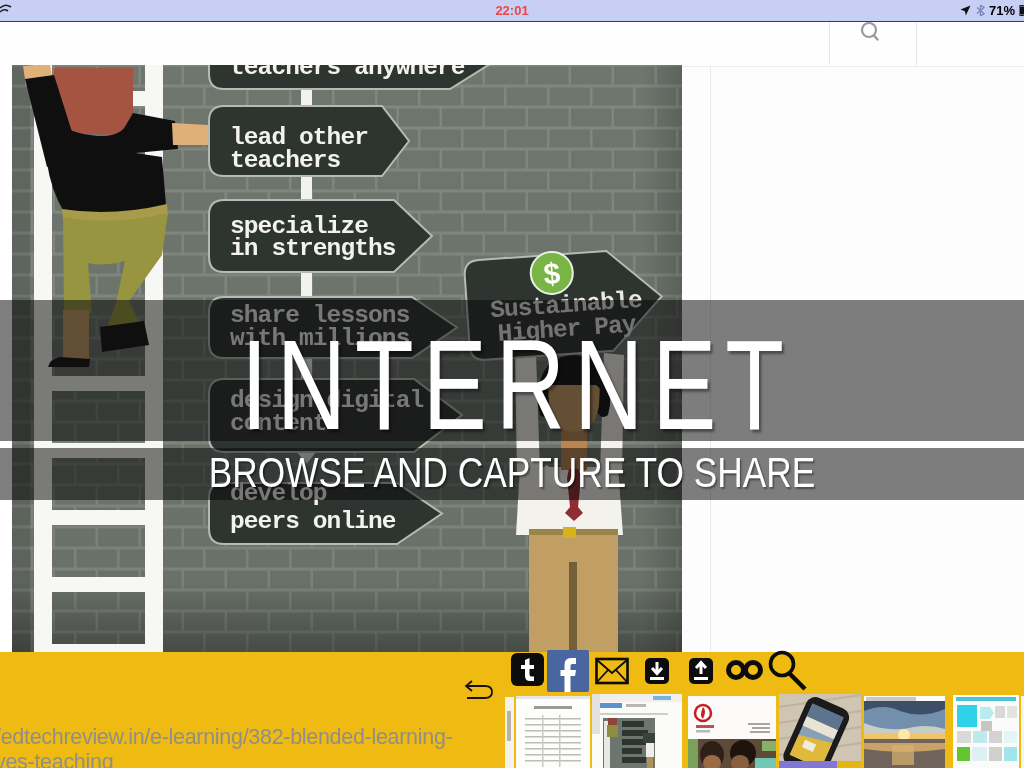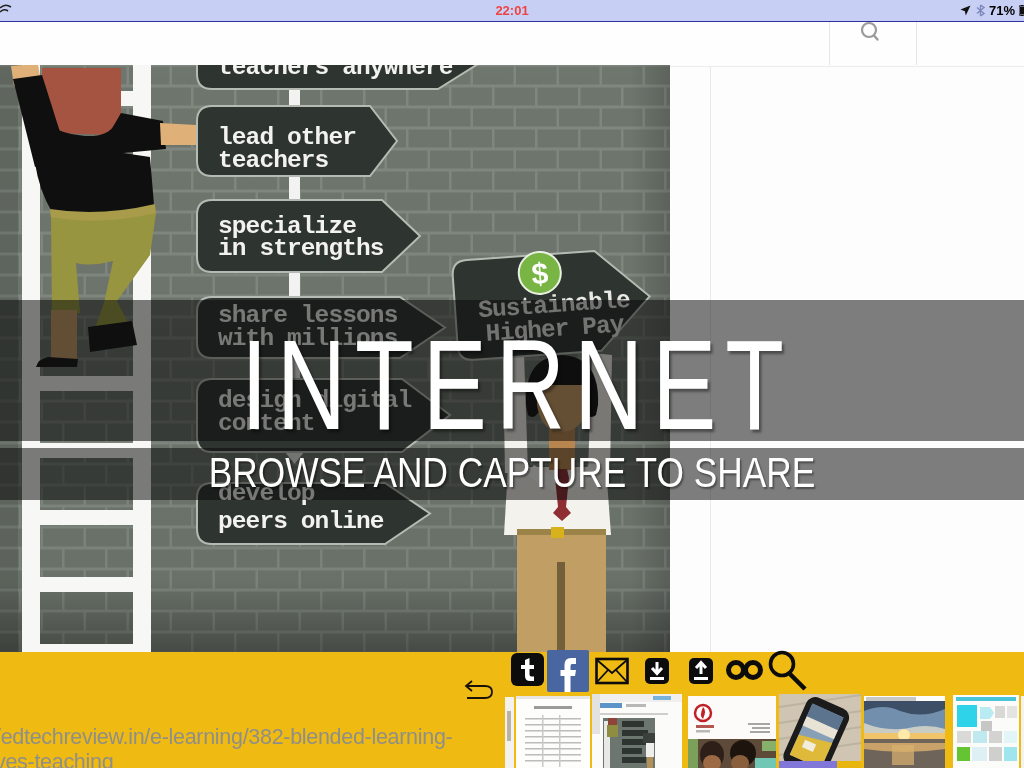--- a/index.html
+++ b/index.html
@@ -33,21 +33,21 @@
     transform:scaleX(0.84);transform-origin:512px 50%;
     text-shadow:2px 2px 2px rgba(0,0,0,0.4);white-space:nowrap;}
   
   #ybar{left:0;top:652px;width:1024px;height:116px;background:#efba12;z-index:40;}
   #url1{left:-5px;top:725px;z-index:41;color:#908f87;font-size:21.5px;letter-spacing:-0.3px;white-space:nowrap;}
   #url2{left:-5px;top:750px;z-index:41;color:#908f87;font-size:21.5px;letter-spacing:-0.3px;white-space:nowrap;}
 </style>
 </head>
 <body>
 
-<div class="abs" id="slideimg" style="left:0;top:65px;width:736px;height:587px;z-index:10;filter:blur(0.75px);">
+<div class="abs" id="slideimg" style="left:12px;top:65px;width:736px;height:587px;z-index:10;filter:blur(0.75px);">
 <svg width="670" height="587" viewBox="0 0 670 587" xmlns="http://www.w3.org/2000/svg">
   <defs>
     <pattern id="brick" width="43" height="42" patternUnits="userSpaceOnUse">
       <rect width="43" height="42" fill="#828a82"></rect>
       <rect x="0" y="1.5" width="40.5" height="18" fill="#70786f"></rect>
       <rect x="-21.5" y="22.5" width="40.5" height="18" fill="#70786f"></rect>
       <rect x="21.5" y="22.5" width="40.5" height="18" fill="#70786f"></rect>
     </pattern>
     <linearGradient id="vig" x1="0" y1="0" x2="0" y2="1">
       <stop offset="0" stop-color="#000" stop-opacity="0.02"></stop>

